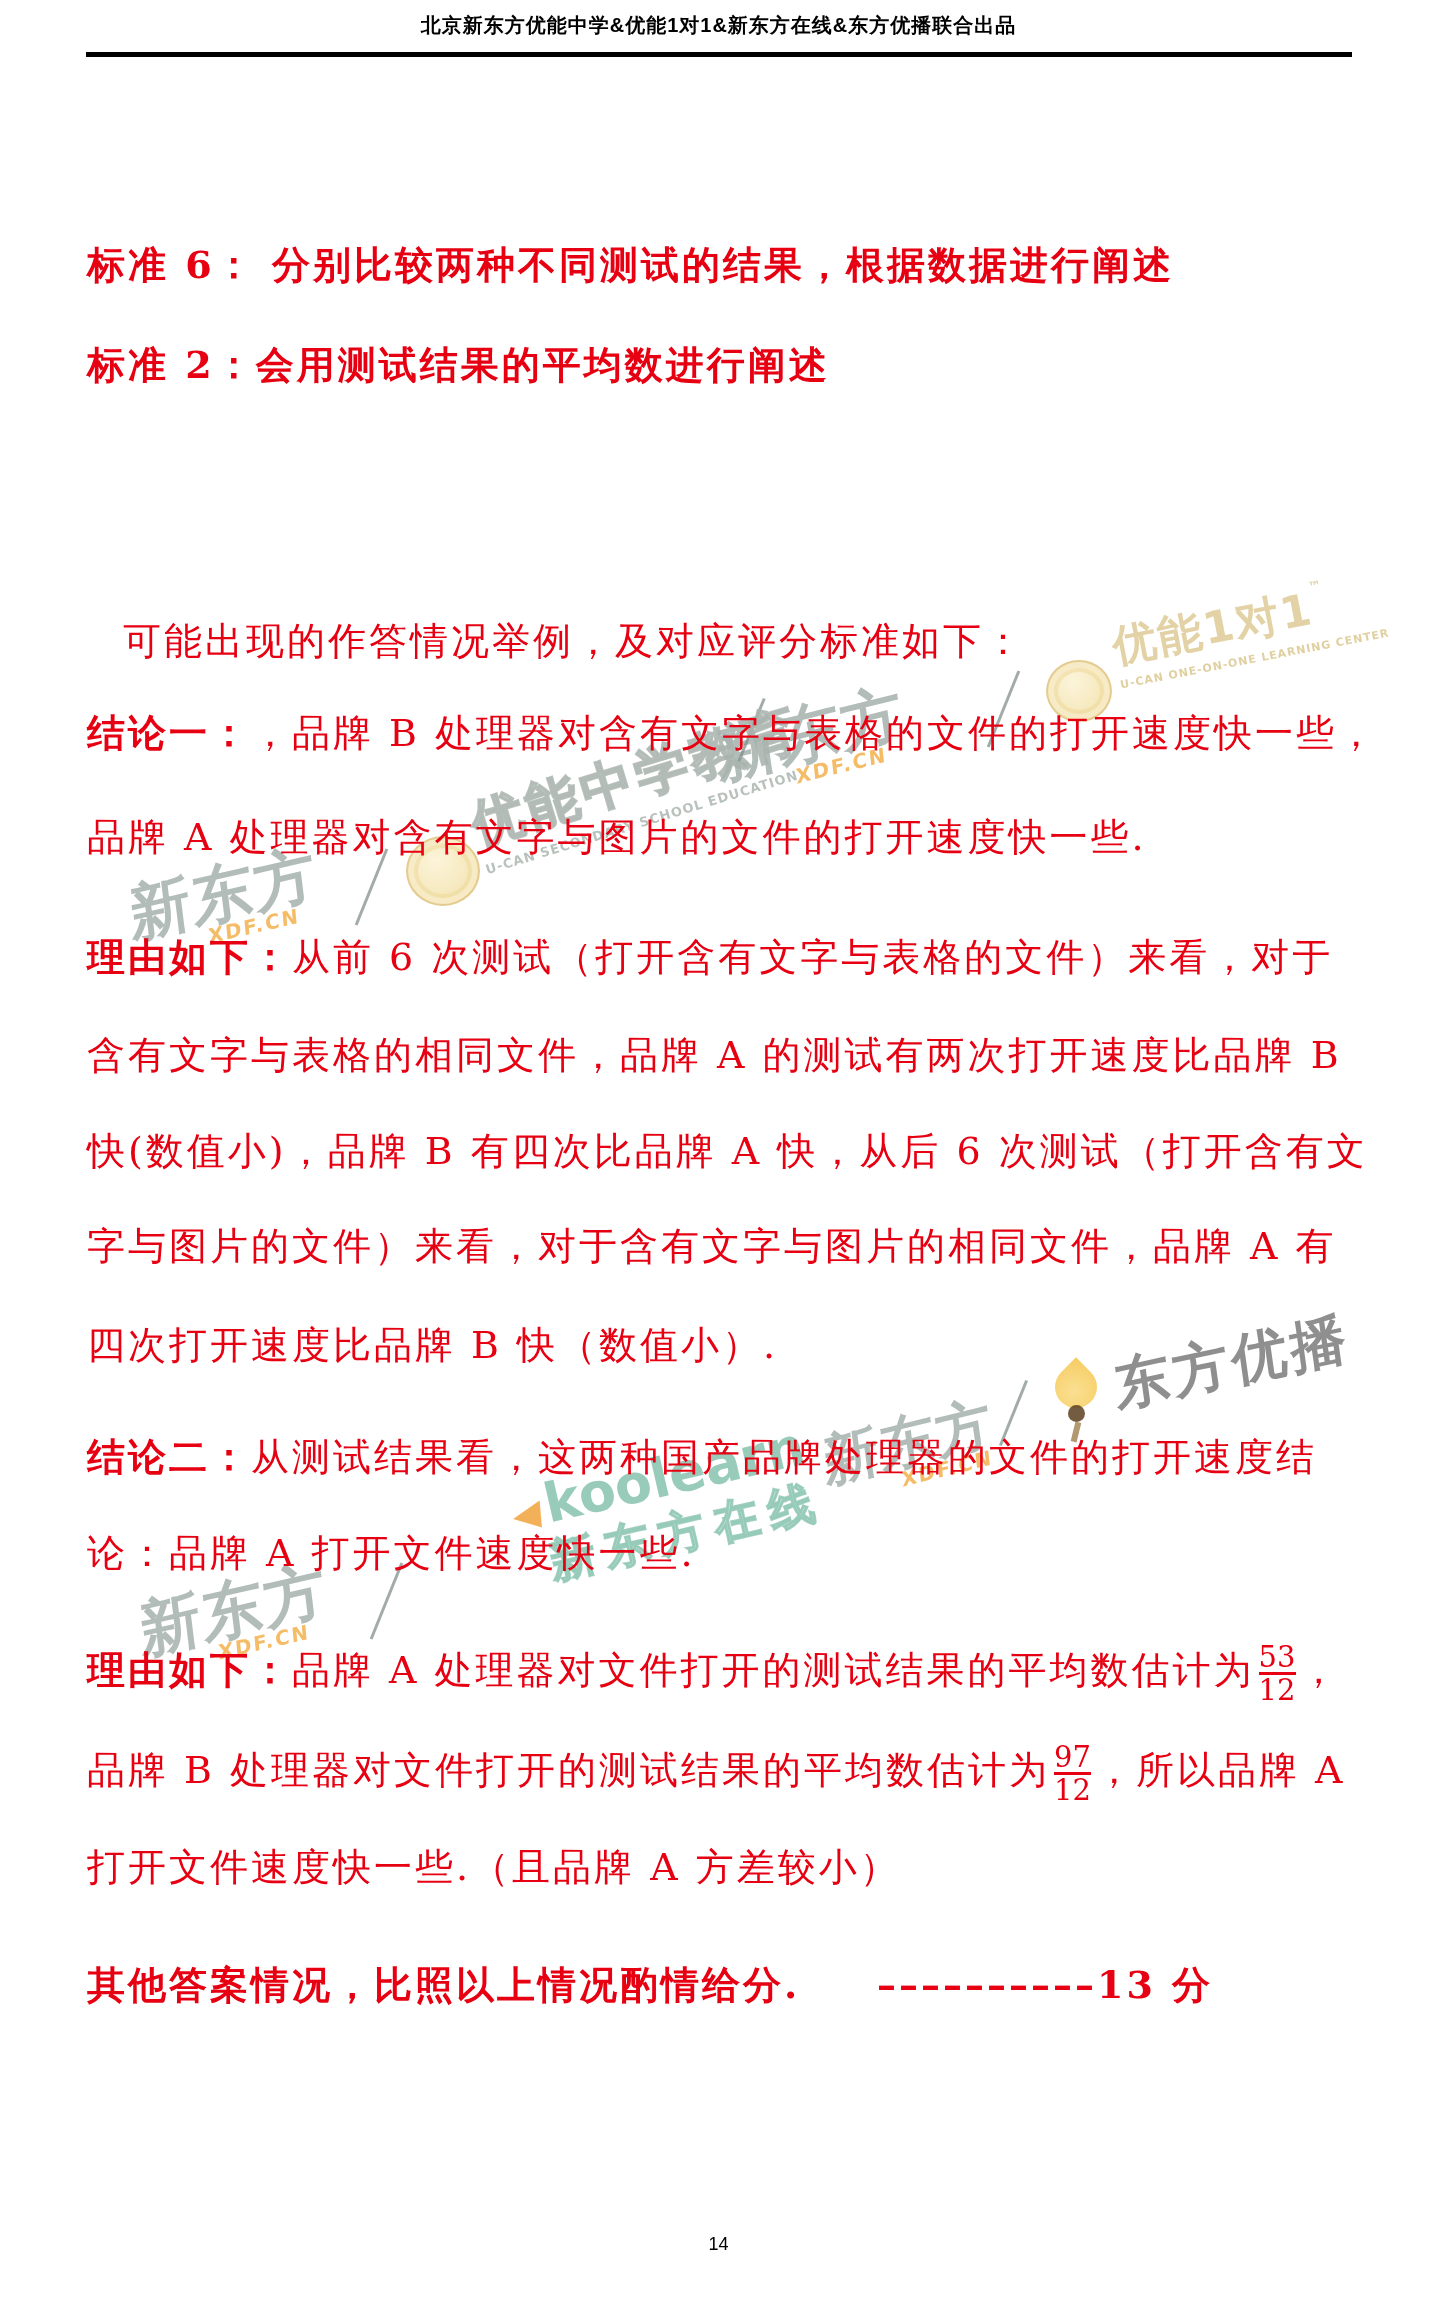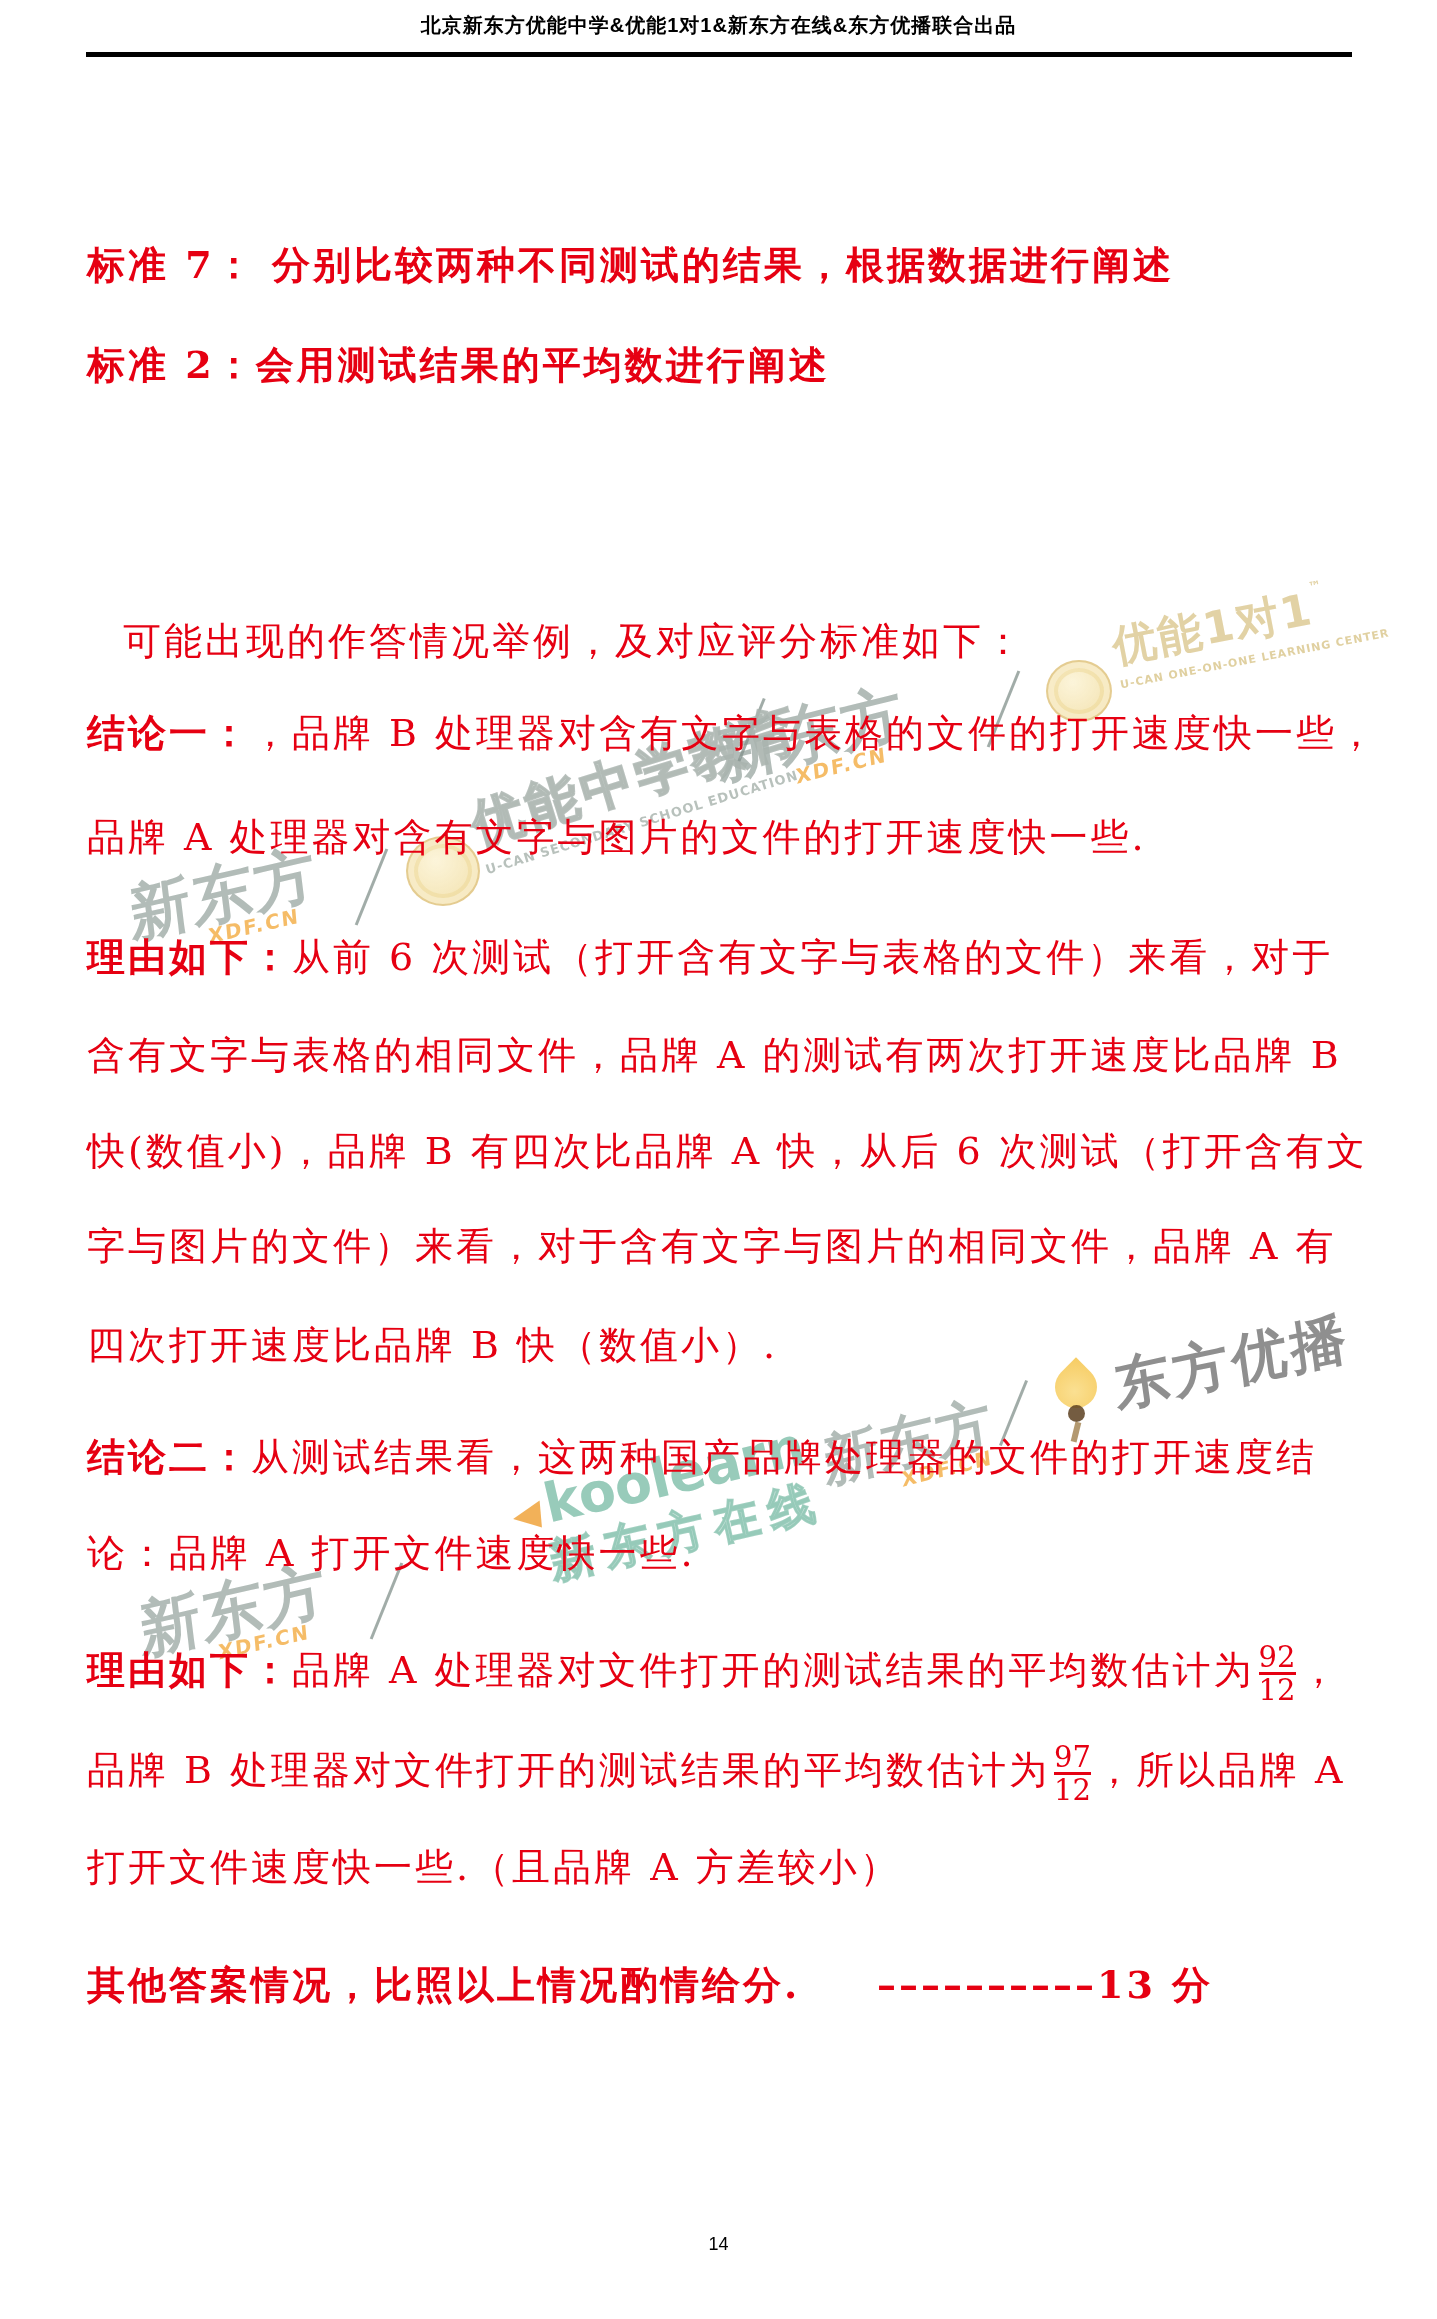--- a/index.html
+++ b/index.html
@@ -160,38 +160,38 @@
     <div class="kool-main">koolearn</div>
     <div class="kool-sub">新东方在线</div>
   </div>
 
   <div class="wm" style="left:138px; top:1568px; transform:rotate(-13deg);">
     <div class="xdf-main">新东方</div>
     <div class="xdf-sub">XDF.CN</div>
   </div>
   <div class="slash" style="left:385px; top:1560px;"></div>
 
-  <div class="line bold" style="top:240px;">标准 7：  分别比较两种不同测试的结果，根据数据进行阐述</div>
+  <div class="line bold" style="top:240px;">标准 6：  分别比较两种不同测试的结果，根据数据进行阐述</div>
   <div class="line bold" style="top:340px;">标准 2：会用测试结果的平均数进行阐述</div>
 
   <div class="line" style="top:616px;margin-left:36px;">可能出现的作答情况举例，及对应评分标准如下：</div>
 
   <div class="line" style="top:708px;"><span class="bold">结论一：</span><span>，品牌 B 处理器对含有文字与表格的文件的打开速度快一些，</span></div>
   <div class="line" style="top:812px;">品牌 A 处理器对含有文字与图片的文件的打开速度快一些.</div>
 
   <div class="line" style="top:932px;"><span class="bold">理由如下：</span><span>从前 6 次测试（打开含有文字与表格的文件）来看，对于</span></div>
   <div class="line" style="top:1030px;">含有文字与表格的相同文件，品牌 A 的测试有两次打开速度比品牌 B</div>
   <div class="line" style="top:1126px;">快(数值小)，品牌 B 有四次比品牌 A 快，从后 6 次测试（打开含有文</div>
   <div class="line" style="top:1221px;">字与图片的文件）来看，对于含有文字与图片的相同文件，品牌 A 有</div>
   <div class="line" style="top:1320px;">四次打开速度比品牌 B 快（数值小）.</div>
 
   <div class="line" style="top:1432px;"><span class="bold">结论二：</span><span>从测试结果看，这两种国产品牌处理器的文件的打开速度结</span></div>
   <div class="line" style="top:1528px;">论：品牌 A 打开文件速度快一些.</div>
 
-  <div class="line" style="top:1642px;"><span class="bold">理由如下：</span><span>品牌 A 处理器对文件打开的测试结果的平均数估计为</span><span class="frac"><span class="num">92</span><span class="den">12</span></span><span>，</span></div>
+  <div class="line" style="top:1642px;"><span class="bold">理由如下：</span><span>品牌 A 处理器对文件打开的测试结果的平均数估计为</span><span class="frac"><span class="num">53</span><span class="den">12</span></span><span>，</span></div>
   <div class="line" style="top:1742px;"><span>品牌 B 处理器对文件打开的测试结果的平均数估计为</span><span class="frac"><span class="num">97</span><span class="den">12</span></span><span>，所以品牌 A</span></div>
   <div class="line" style="top:1842px;">打开文件速度快一些.（且品牌 A 方差较小）</div>
 
   <div class="line bold" style="top:1960px; width:1265px;"><span>其他答案情况，比照以上情况酌情给分.</span><span class="score">––––––––––13 分</span></div>
 
   <div class="page-number">14</div>
 
 </div>
 
 </body></html>

